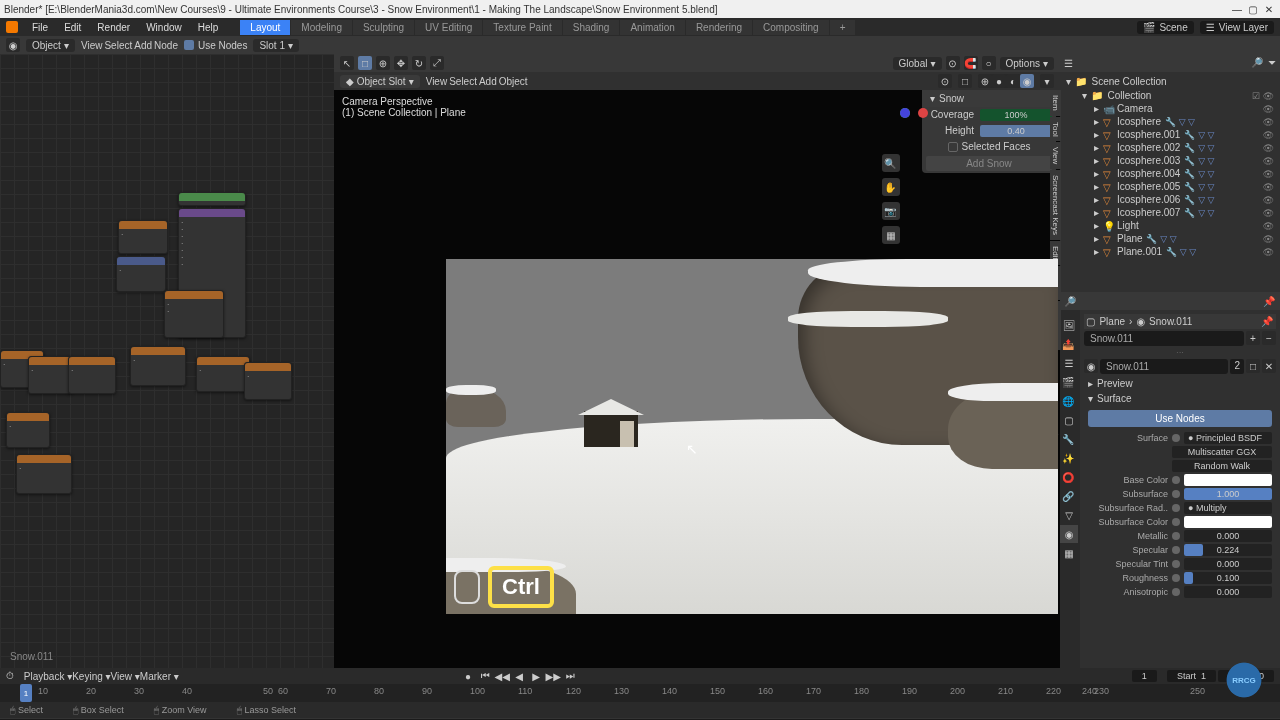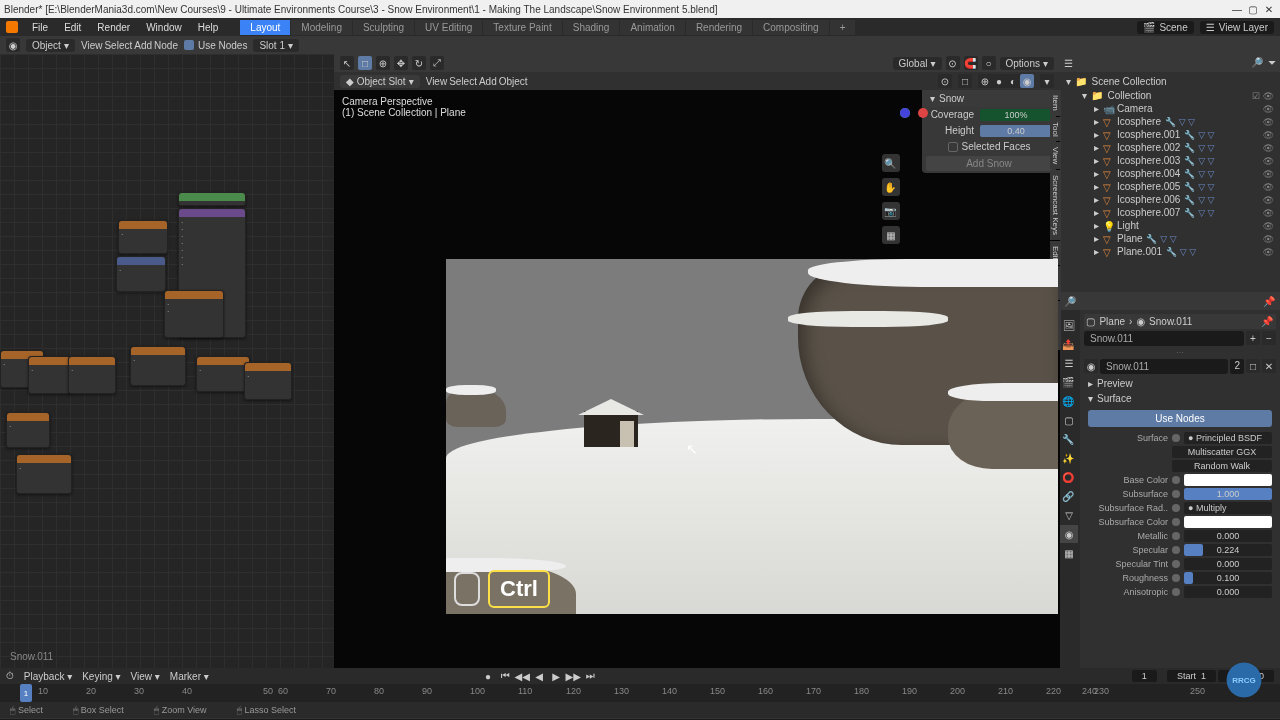--- a/index.html
+++ b/index.html
@@ -42,21 +42,21 @@
 .vp-toolbar { height: 18px; background: #383838; display: flex; align-items: center; padding: 0 6px; font-size: 10px; gap: 4px; }
 .vp-toolbar2 { height: 18px; background: #303030; display: flex; align-items: center; padding: 0 6px; font-size: 10px; gap: 6px; }
 .vp-overlay { position: absolute; top: 42px; left: 8px; font-size: 10px; color: #ddd; }
 .vp-gizmo { position: absolute; top: 54px; right: 160px; }
 .axis-dot { width: 10px; height: 10px; border-radius: 50%; position: absolute; font-size: 7px; display: flex; align-items: center; justify-content: center; color: #fff; }
 .vp-tools { position: absolute; top: 100px; right: 160px; display: flex; flex-direction: column; gap: 6px; }
 .vpt { width: 18px; height: 18px; background: #333; border-radius: 3px; display: flex; align-items: center; justify-content: center; }
 .render { position: absolute; top: 205px; left: 112px; width: 612px; height: 355px; background: #888; }
 .keyov { position: absolute; bottom: 60px; left: 120px; display: flex; gap: 8px; align-items: center; }
 .keyov .mouse { width: 26px; height: 34px; border: 2px solid #ddd; border-radius: 8px; }
-.keyov .ctrl { border: 2px solid #fde047; border-radius: 6px; padding: 4px 10px; font-size: 22px; font-weight: 600; color: #fff; }
+.keyov .ctrl { border: 4px solid #fde047; border-radius: 6px; padding: 4px 10px; font-size: 22px; font-weight: 600; color: #fff; }
 
 .snow-panel { position: absolute; top: 36px; right: 4px; width: 134px; background: #383838; border-radius: 4px; font-size: 10px; }
 .sp-hdr { background: #3a3a3a; padding: 3px 8px; display: flex; align-items: center; gap: 4px; }
 .sp-row { display: flex; padding: 2px 4px; gap: 2px; }
 .sp-lbl { flex: 0 0 52px; text-align: right; padding-right: 4px; }
 .sp-val { flex: 1; background: #5e7ba5; text-align: center; border-radius: 2px; padding: 1px; font-size: 9px; }
 .sp-val.full { background: #14532d; }
 .sp-btn { background: #444; text-align: center; padding: 2px; margin: 2px 4px; border-radius: 2px; color: #888; }
 
 .rpanel { width: 220px; background: #303030; display: flex; flex-direction: column; font-size: 10px; }
@@ -472,21 +472,21 @@
             </div>
           </div>
       </div>
     </div>
   </div>
 </div>
 
 <div class="timeline">
   <div class="tl-top">
     <span>⏱</span>
-    <div id="tl-menus" style="display:flex;gap:10px">
+    <div id="tl-menus" style="display:flex;">
         <span>Playback ▾</span>
         <span>Keying ▾</span>
         <span>View ▾</span>
         <span>Marker ▾</span>
       </div>
     <div class="tl-play">
       <div class="pb">●</div>
       <div class="pb">⏮</div>
       <div class="pb">◀◀</div>
       <div class="pb">◀</div>

